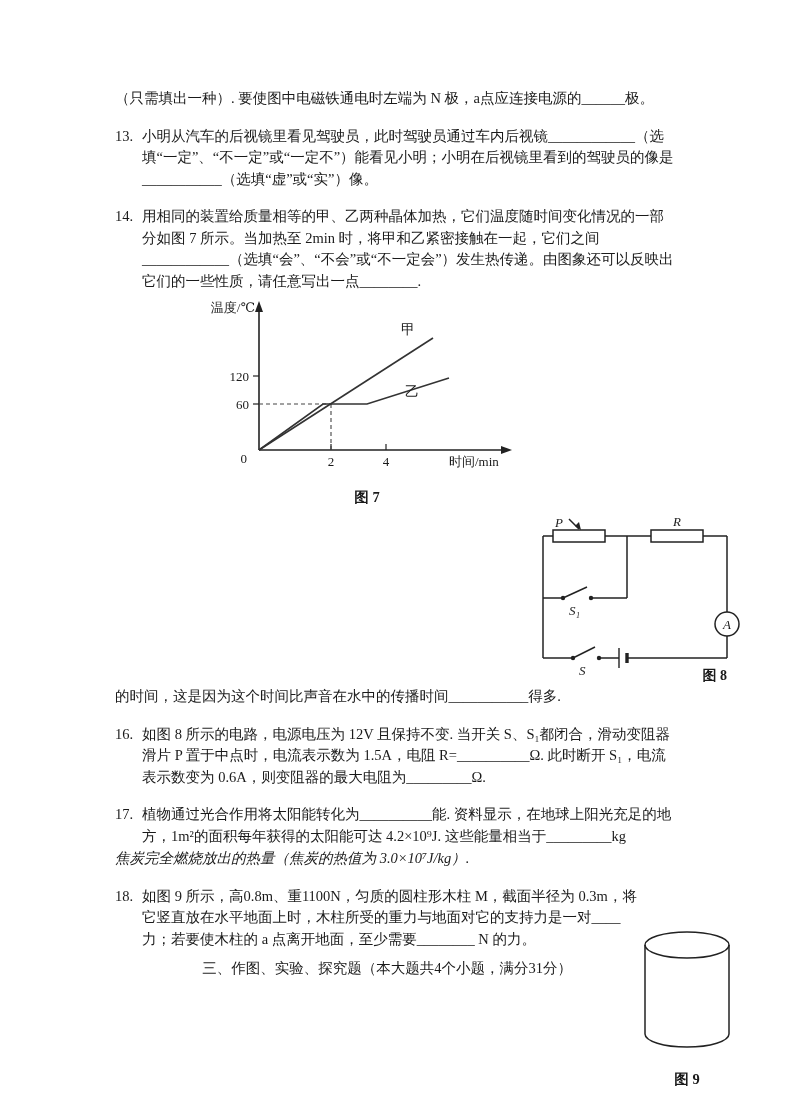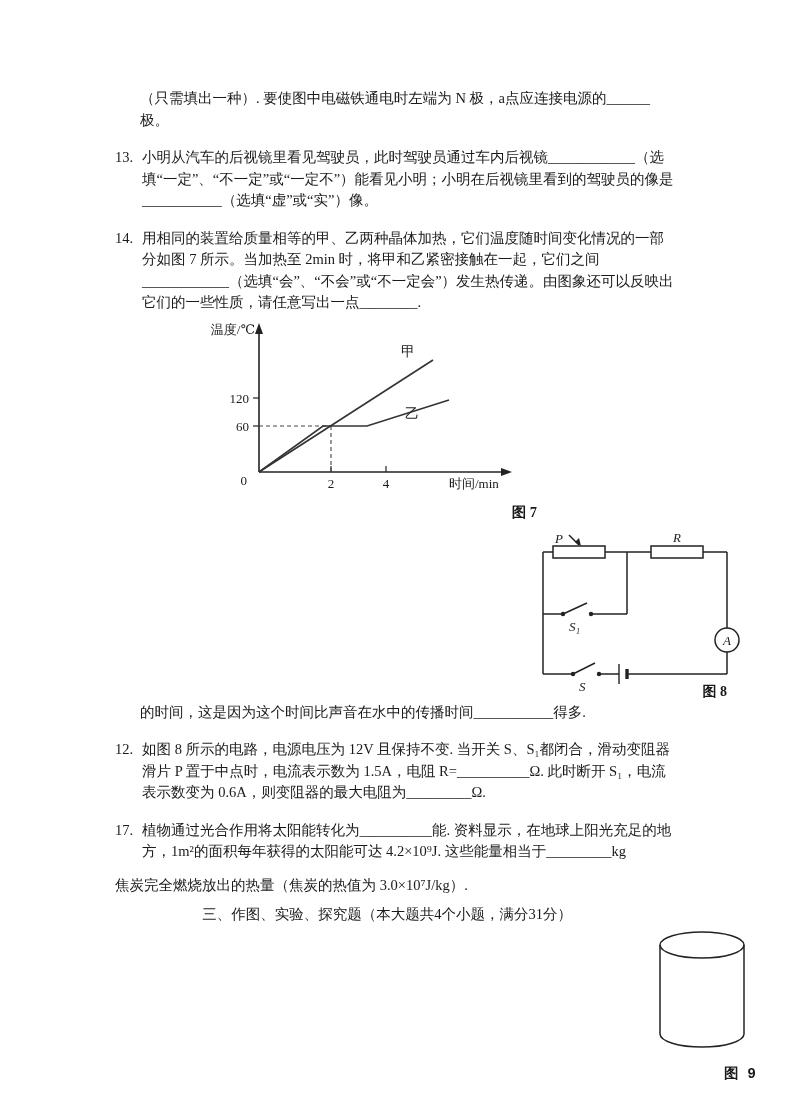--- a/index.html
+++ b/index.html
@@ -9,29 +9,29 @@
     width:790px; height:1119px;
     background:#ffffff;
     color:#1a1a1a;
     font-family:"Liberation Serif","DejaVu Serif",serif;
     font-size:14.5px;
     line-height:21.5px;
     padding:88px 115px 0 115px;
     overflow:hidden;
   }
   p { margin:0; }
-  .cont-indent { margin-left:25px; }
+  .cont-indent { }
   .item { display:flex; margin-top:16px; }
   .item .num { flex:0 0 27px; }
   .item .body { flex:1; }
-  .fullline { margin-top:12px; }
+  .fullline { margin-top:1px;font-style:italic; }
   .fig7-wrap { width:340px; margin:6px 0 4px 82px; }
-  .figcap { text-align:right; font-weight:700; margin-top:4px; }
+  .figcap { text-align:center; font-weight:700; margin-top:10px; }
   .fig8-row { display:flex; justify-content:flex-end; margin:8px -72px 2px 0; }
-  .fig9-wrap { position:absolute; left:648px; top:926px; width:108px; text-align:center;font-family:Liberation Mono, monospace; }
+  .fig9-wrap { position:absolute; left:633px; top:926px; width:108px; text-align:center; }
   .section-head { margin-top:8px; margin-left:-16px;text-align:center; }
   svg text { font-family:"Liberation Serif","DejaVu Serif",serif; fill:#1a1a1a; }
   .ax { stroke:#222222; stroke-width:1.6; }
   .tick { stroke:#222222; stroke-width:1.2; }
   .curve { stroke:#333333; stroke-width:1.6; fill:none; }
   .dash { stroke:#444444; stroke-width:1.1; stroke-dasharray:4 3; }
   .wire { stroke:#222222; stroke-width:1.5; fill:none; }
   .comp { fill:#ffffff; stroke:#222222; stroke-width:1.5; }
   .node { fill:#222222; }
 </style>
@@ -123,30 +123,34 @@
       <circle class="comp" cx="198" cy="108" r="12"></circle>
       <text x="198" y="113" text-anchor="middle" font-size="13" font-style="italic">A</text>
 
       <text x="198" y="164" text-anchor="end" font-size="14" font-weight="bold">图 8</text>
     </svg>
   </div>
 
   <p class="cont-indent">的时间，这是因为这个时间比声音在水中的传播时间___________得多.</p>
 
   <div class="item">
-    <span class="num">12.</span>
+    <span class="num">16.</span>
     <div class="body">如图 8 所示的电路，电源电压为 12V 且保持不变. 当开关 S、S₁都闭合，滑动变阻器滑片 P 置于中点时，电流表示数为 1.5A，电阻 R=__________Ω. 此时断开 S₁，电流表示数变为 0.6A，则变阻器的最大电阻为_________Ω.</div>
   </div>
 
   <div class="item">
     <span class="num">17.</span>
     <div class="body">植物通过光合作用将太阳能转化为__________能. 资料显示，在地球上阳光充足的地方，1m²的面积每年获得的太阳能可达 4.2×10⁹J. 这些能量相当于_________kg</div>
   </div>
   <p class="fullline">焦炭完全燃烧放出的热量（焦炭的热值为 3.0×10⁷J/kg）.</p>
 
+  <div class="item">
+    <span class="num">18.</span>
+    <div class="body" style="padding-right:34px;">如图 9 所示，高0.8m、重1100N，匀质的圆柱形木柱 M，截面半径为 0.3m，将它竖直放在水平地面上时，木柱所受的重力与地面对它的支持力是一对____力；若要使木柱的 a 点离开地面，至少需要________ N 的力。</div>
+  </div>
 
   <p class="section-head">三、作图、实验、探究题（本大题共4个小题，满分31分）</p>
 
   <div class="fig9-wrap">
     <svg width="104" height="126" viewBox="0 0 104 126">
       <ellipse cx="52" cy="19" rx="42" ry="13" fill="#ffffff" stroke="#222" stroke-width="1.5"></ellipse>
       <line x1="10" y1="19" x2="10" y2="108" stroke="#222" stroke-width="1.5"></line>
       <line x1="94" y1="19" x2="94" y2="108" stroke="#222" stroke-width="1.5"></line>
       <path d="M10,108 A42,13 0 0 0 94,108" fill="none" stroke="#222" stroke-width="1.5"></path>
     </svg>

